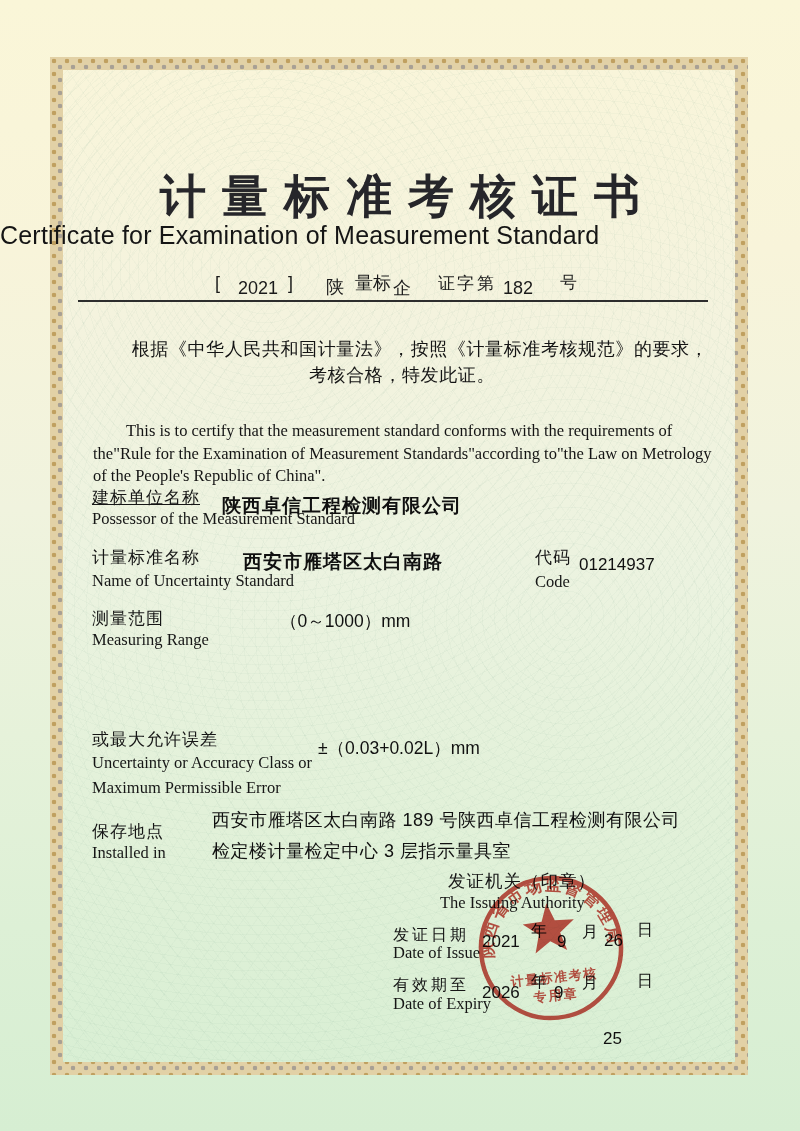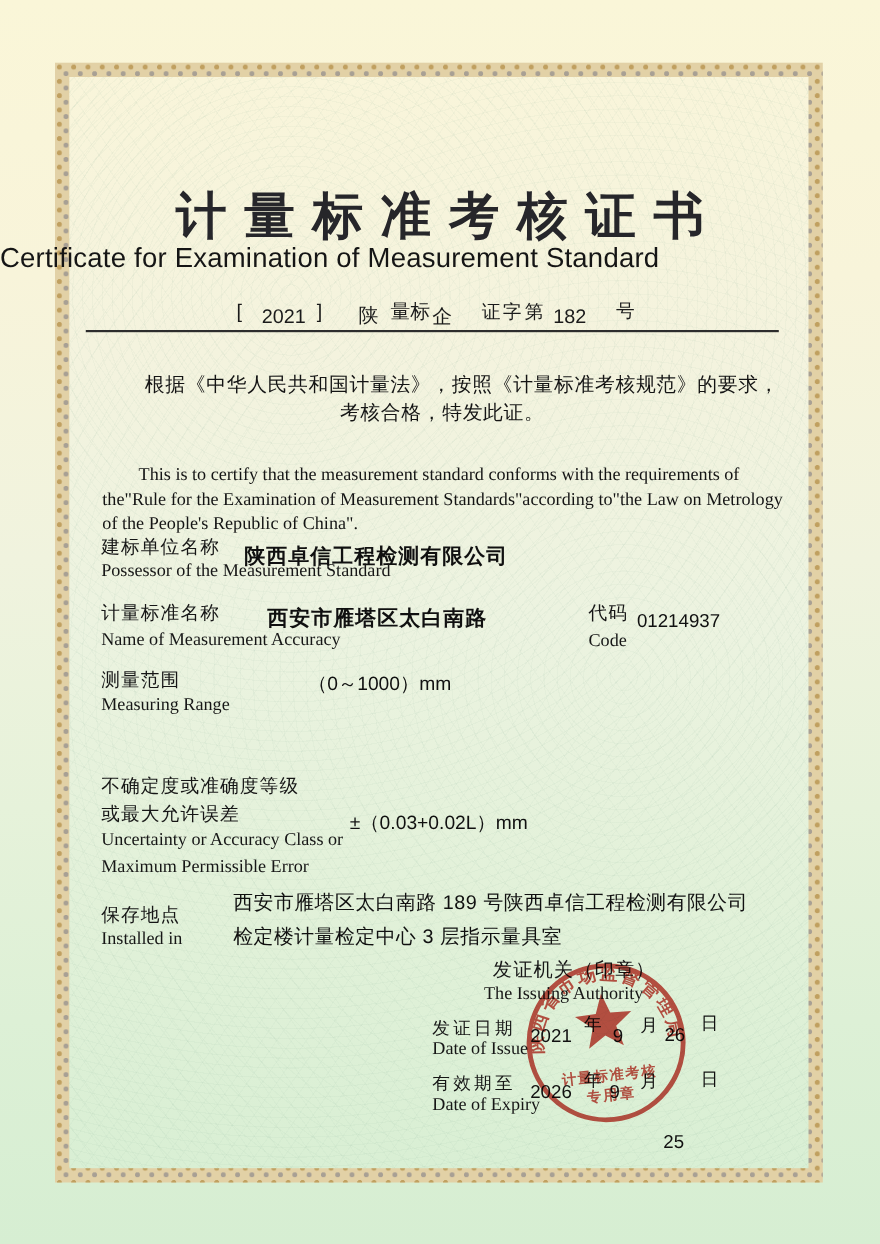--- a/index.html
+++ b/index.html
@@ -74,36 +74,35 @@
     <span style="left:477px;top:1px;font-size:17px;">第</span>
     <span style="left:503px;top:7px;font-size:18px;">182</span>
     <span style="left:560px;top:0;font-size:17px;">号</span>
   </div>
 
   <div class="abs rule"></div>
 
   <div class="abs para-cn">根据《中华人民共和国计量法》，按照《计量标准考核规范》的要求，考核合格，特发此证。</div>
   <div class="abs para-en">This is to certify that the measurement standard conforms with the requirements of the"Rule for the Examination of Measurement Standards"according to"the Law on Metrology of the People's Republic of China".</div>
 
-  <div class="abs lab-cn" style="left:92px;top:486px;">建标单位名称</div>
+  <div class="abs lab-cn" style="left:92px;top:486px;text-decoration:underline;">建标单位名称</div>
   <div class="abs val" style="left:222px;top:493px;font-weight:600;letter-spacing:1px;">陕西卓信工程检测有限公司</div>
   <div class="abs lab-en" style="left:92px;top:509px;">Possessor of the Measurement Standard</div>
 
   <div class="abs lab-cn" style="left:92px;top:546px;">计量标准名称</div>
   <div class="abs val" style="left:243px;top:549px;font-weight:600;letter-spacing:1px;">西安市雁塔区太白南路</div>
   <div class="abs lab-cn" style="left:535px;top:546px;">代码</div>
   <div class="abs num" style="left:579px;top:555px;">01214937</div>
-  <div class="abs lab-en" style="left:92px;top:571px;">Name of Measurement Accuracy</div>
+  <div class="abs lab-en" style="left:92px;top:571px;">Name of Uncertainty Standard</div>
   <div class="abs lab-en" style="left:535px;top:572px;">Code</div>
 
   <div class="abs lab-cn" style="left:92px;top:607px;">测量范围</div>
   <div class="abs num" style="left:280px;top:609px;font-size:17.5px;">（0～1000）mm</div>
   <div class="abs lab-en" style="left:92px;top:630px;">Measuring Range</div>
 
-  <div class="abs lab-cn" style="left:92px;top:703px;">不确定度或准确度等级</div>
   <div class="abs lab-cn" style="left:92px;top:728px;">或最大允许误差</div>
   <div class="abs num" style="left:318px;top:736px;font-size:17.5px;">±（0.03+0.02L）mm</div>
   <div class="abs lab-en" style="left:92px;top:753px;">Uncertainty or Accuracy Class or</div>
   <div class="abs lab-en" style="left:92px;top:778px;">Maximum Permissible Error</div>
 
   <div class="abs lab-cn" style="left:92px;top:820px;">保存地点</div>
   <div class="abs lab-en" style="left:92px;top:843px;">Installed in</div>
   <div class="abs val" style="left:212px;top:808px;font-size:18px;">西安市雁塔区太白南路 189 号陕西卓信工程检测有限公司</div>
   <div class="abs val" style="left:212px;top:839px;font-size:18px;">检定楼计量检定中心 3 层指示量具室</div>
 

